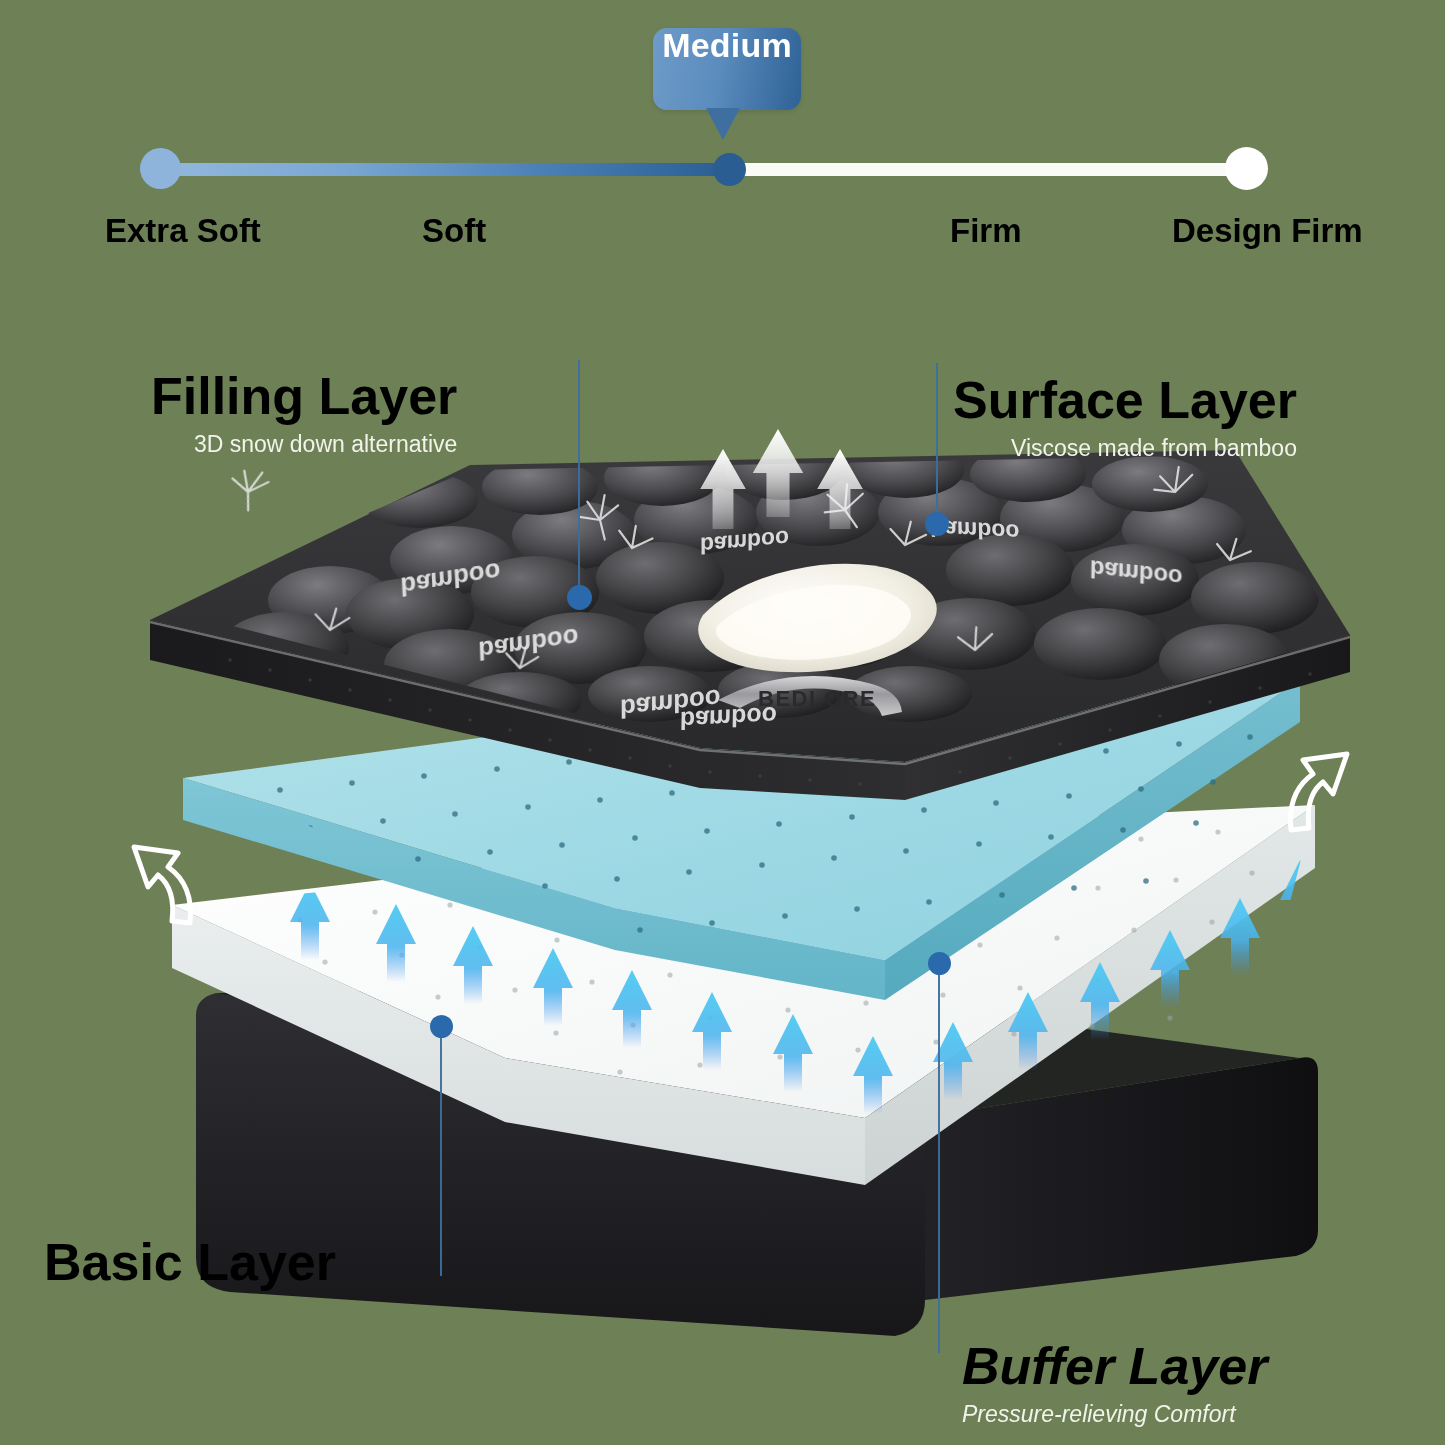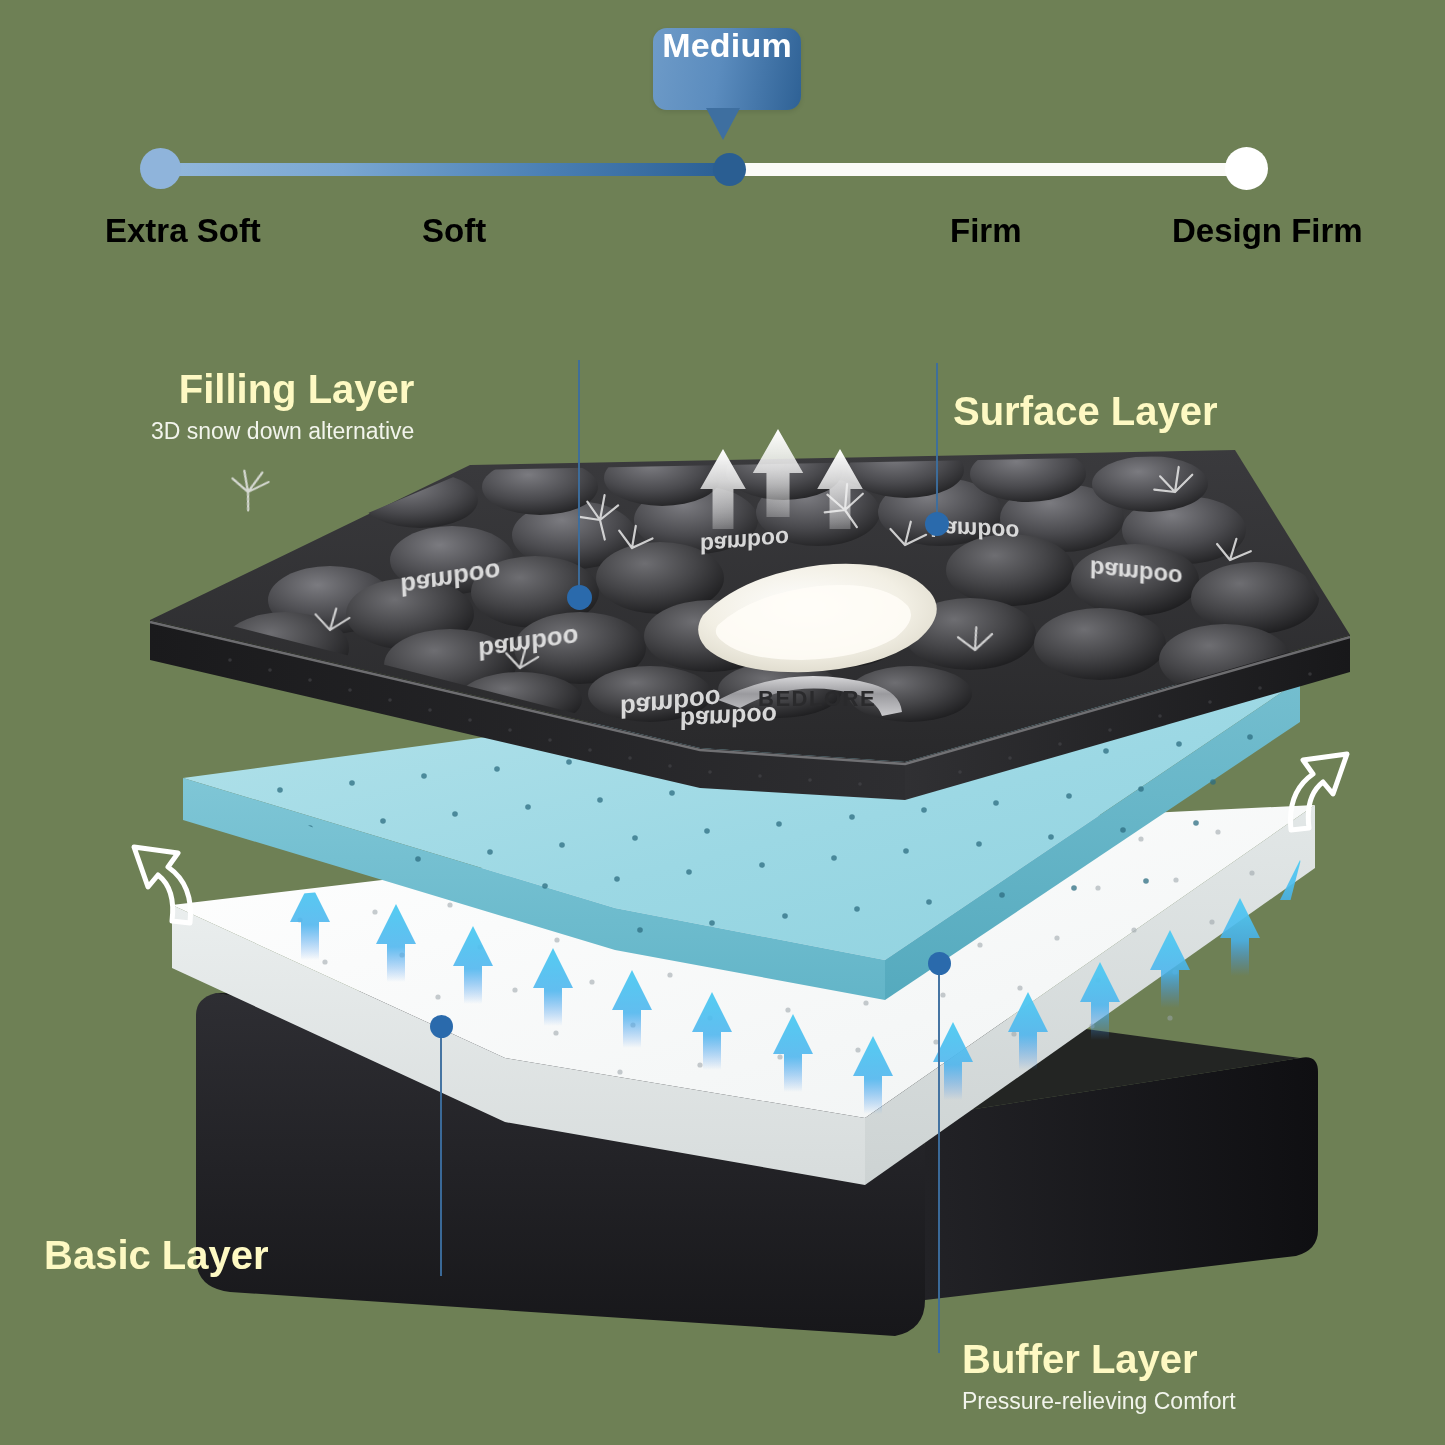--- a/index.html
+++ b/index.html
@@ -58,32 +58,32 @@
     white-space:nowrap;line-height:1;
   }
   .sl0{left:105px;}
   .sl1{left:422px;}
   .sl2{left:950px;}
   .sl3{left:1172px;}
 
   
   .callout{position:absolute;}
   .callout .title{
-    color:#fef9c3;font-size:40px;font-weight:bold;line-height:1.12;white-space:nowrap;
+    color:#000000;font-size:52px;font-weight:bold;line-height:1.12;white-space:nowrap;
   }
   .callout .sub{
     color:#F2F4EC;font-size:23px;font-weight:normal;line-height:1.2;white-space:nowrap;
     margin-top:6px;
   }
   .co-filling{left:151px;top:367px;text-align:right;}
   .co-filling .title{text-align:right;padding-right:14px;}
   .co-filling .sub{text-align:right;padding-right:14px;}
-  .co-surface{left:953px;top:389px;text-align:right;}
+  .co-surface{left:953px;top:371px;text-align:right;}
   .co-basic{left:44px;top:1233px;text-align:left;width:390px;}
-  .co-buffer{left:962px;top:1337px;text-align:left;}
+  .co-buffer{left:962px;top:1337px;text-align:left;font-style:italic;}
 
   
   .conn{position:absolute;background:#3C6E9E;width:2px;opacity:.95;}
   .dot{position:absolute;border-radius:50%;background:#2A6AAC;}
 
   .conn-filling{left:578px;top:360px;height:235px;}
   .dot-filling{left:567px;top:585px;width:25px;height:25px;}
   .conn-surface{left:936px;top:363px;height:155px;}
   .dot-surface{left:925px;top:512px;width:24px;height:24px;}
   .conn-basic{left:440px;top:1026px;height:250px;}
@@ -567,20 +567,21 @@
   <div class="dot dot-filling"></div>
   <div class="callout co-filling">
     <div class="title">Filling Layer</div>
     <div class="sub">3D snow down alternative</div>
   </div>
 
   <div class="conn conn-surface"></div>
   <div class="dot dot-surface"></div>
   <div class="callout co-surface">
     <div class="title">Surface Layer</div>
+    <div class="sub">Viscose made from bamboo</div>
   </div>
 
   <div class="conn conn-basic"></div>
   <div class="dot dot-basic"></div>
   <div class="callout co-basic">
     <div class="title">Basic Layer</div>
   </div>
 
   <div class="conn conn-buffer"></div>
   <div class="dot dot-buffer"></div>

